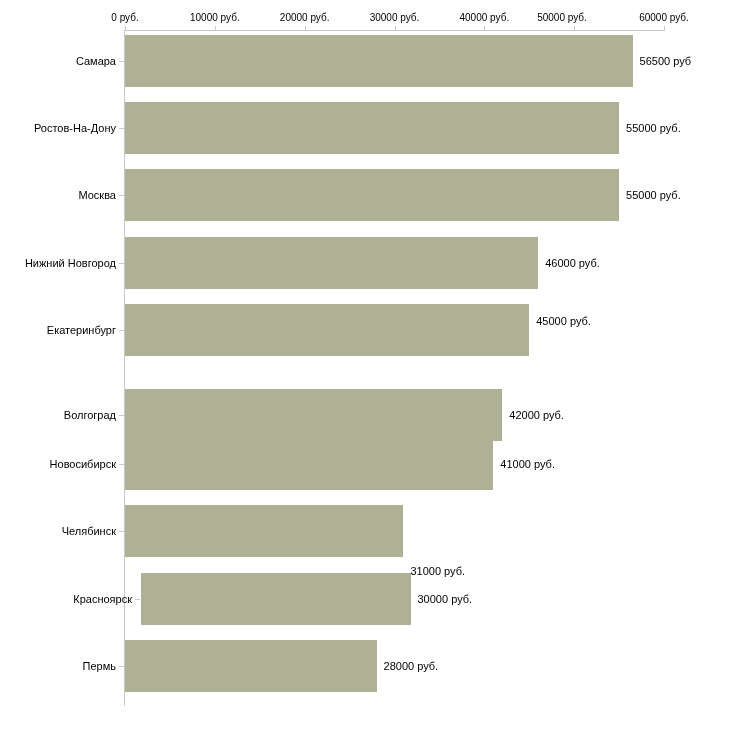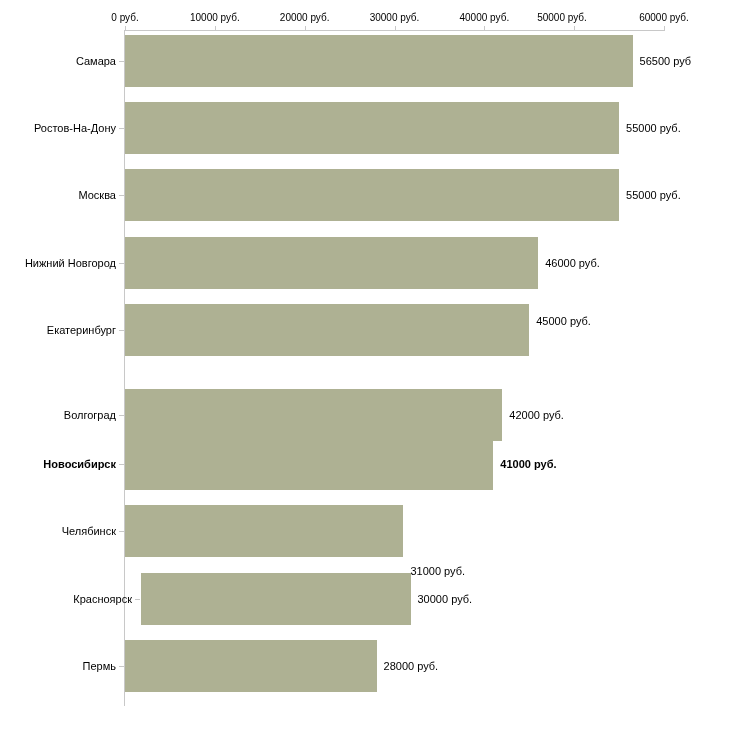--- a/index.html
+++ b/index.html
@@ -138,21 +138,21 @@
         <div class="tick-y" style="top: 26px;"></div>
         <div class="bar" style="width: 404.25px; height: 52px; background: rgb(174, 177, 147);"></div>
         <div class="bar-value" style="left: 536.25px; top: 3px; margin-top: 8px;">45000 руб.</div>
       </div>
       <div class="bar-row" style="top: 389px; height: 49px;">
         <div class="cat-label" style="top: 20px;">Волгоград</div>
         <div class="tick-y" style="top: 26px;"></div>
         <div class="bar" style="width: 377.3px; height: 52px; background: rgb(174, 177, 147);"></div>
         <div class="bar-value" style="left: 509.3px; top: 20px;">42000 руб.</div>
       </div>
-      <div class="bar-row" style="top: 438.2px; height: 52px; font-weight: bold;">
+      <div class="bar-row" style="top: 438.2px; height: 52px;">
         <div class="cat-label" style="top: 20px;">Новосибирск</div>
         <div class="tick-y" style="top: 26px;"></div>
         <div class="bar" style="width: 368.317px; height: 52px; background: rgb(174, 177, 147);"></div>
         <div class="bar-value" style="left: 500.317px; top: 20px;">41000 руб.</div>
       </div>
       <div class="bar-row" style="top: 505.4px; height: 52px;">
         <div class="cat-label" style="top: 20px;">Челябинск</div>
         <div class="tick-y" style="top: 26px;"></div>
         <div class="bar" style="width: 278.483px; height: 52px; background: rgb(174, 177, 147);"></div>
         <div class="bar-value" style="left: 410.483px; top: 20px; margin-top: 40px;">31000 руб.</div>

